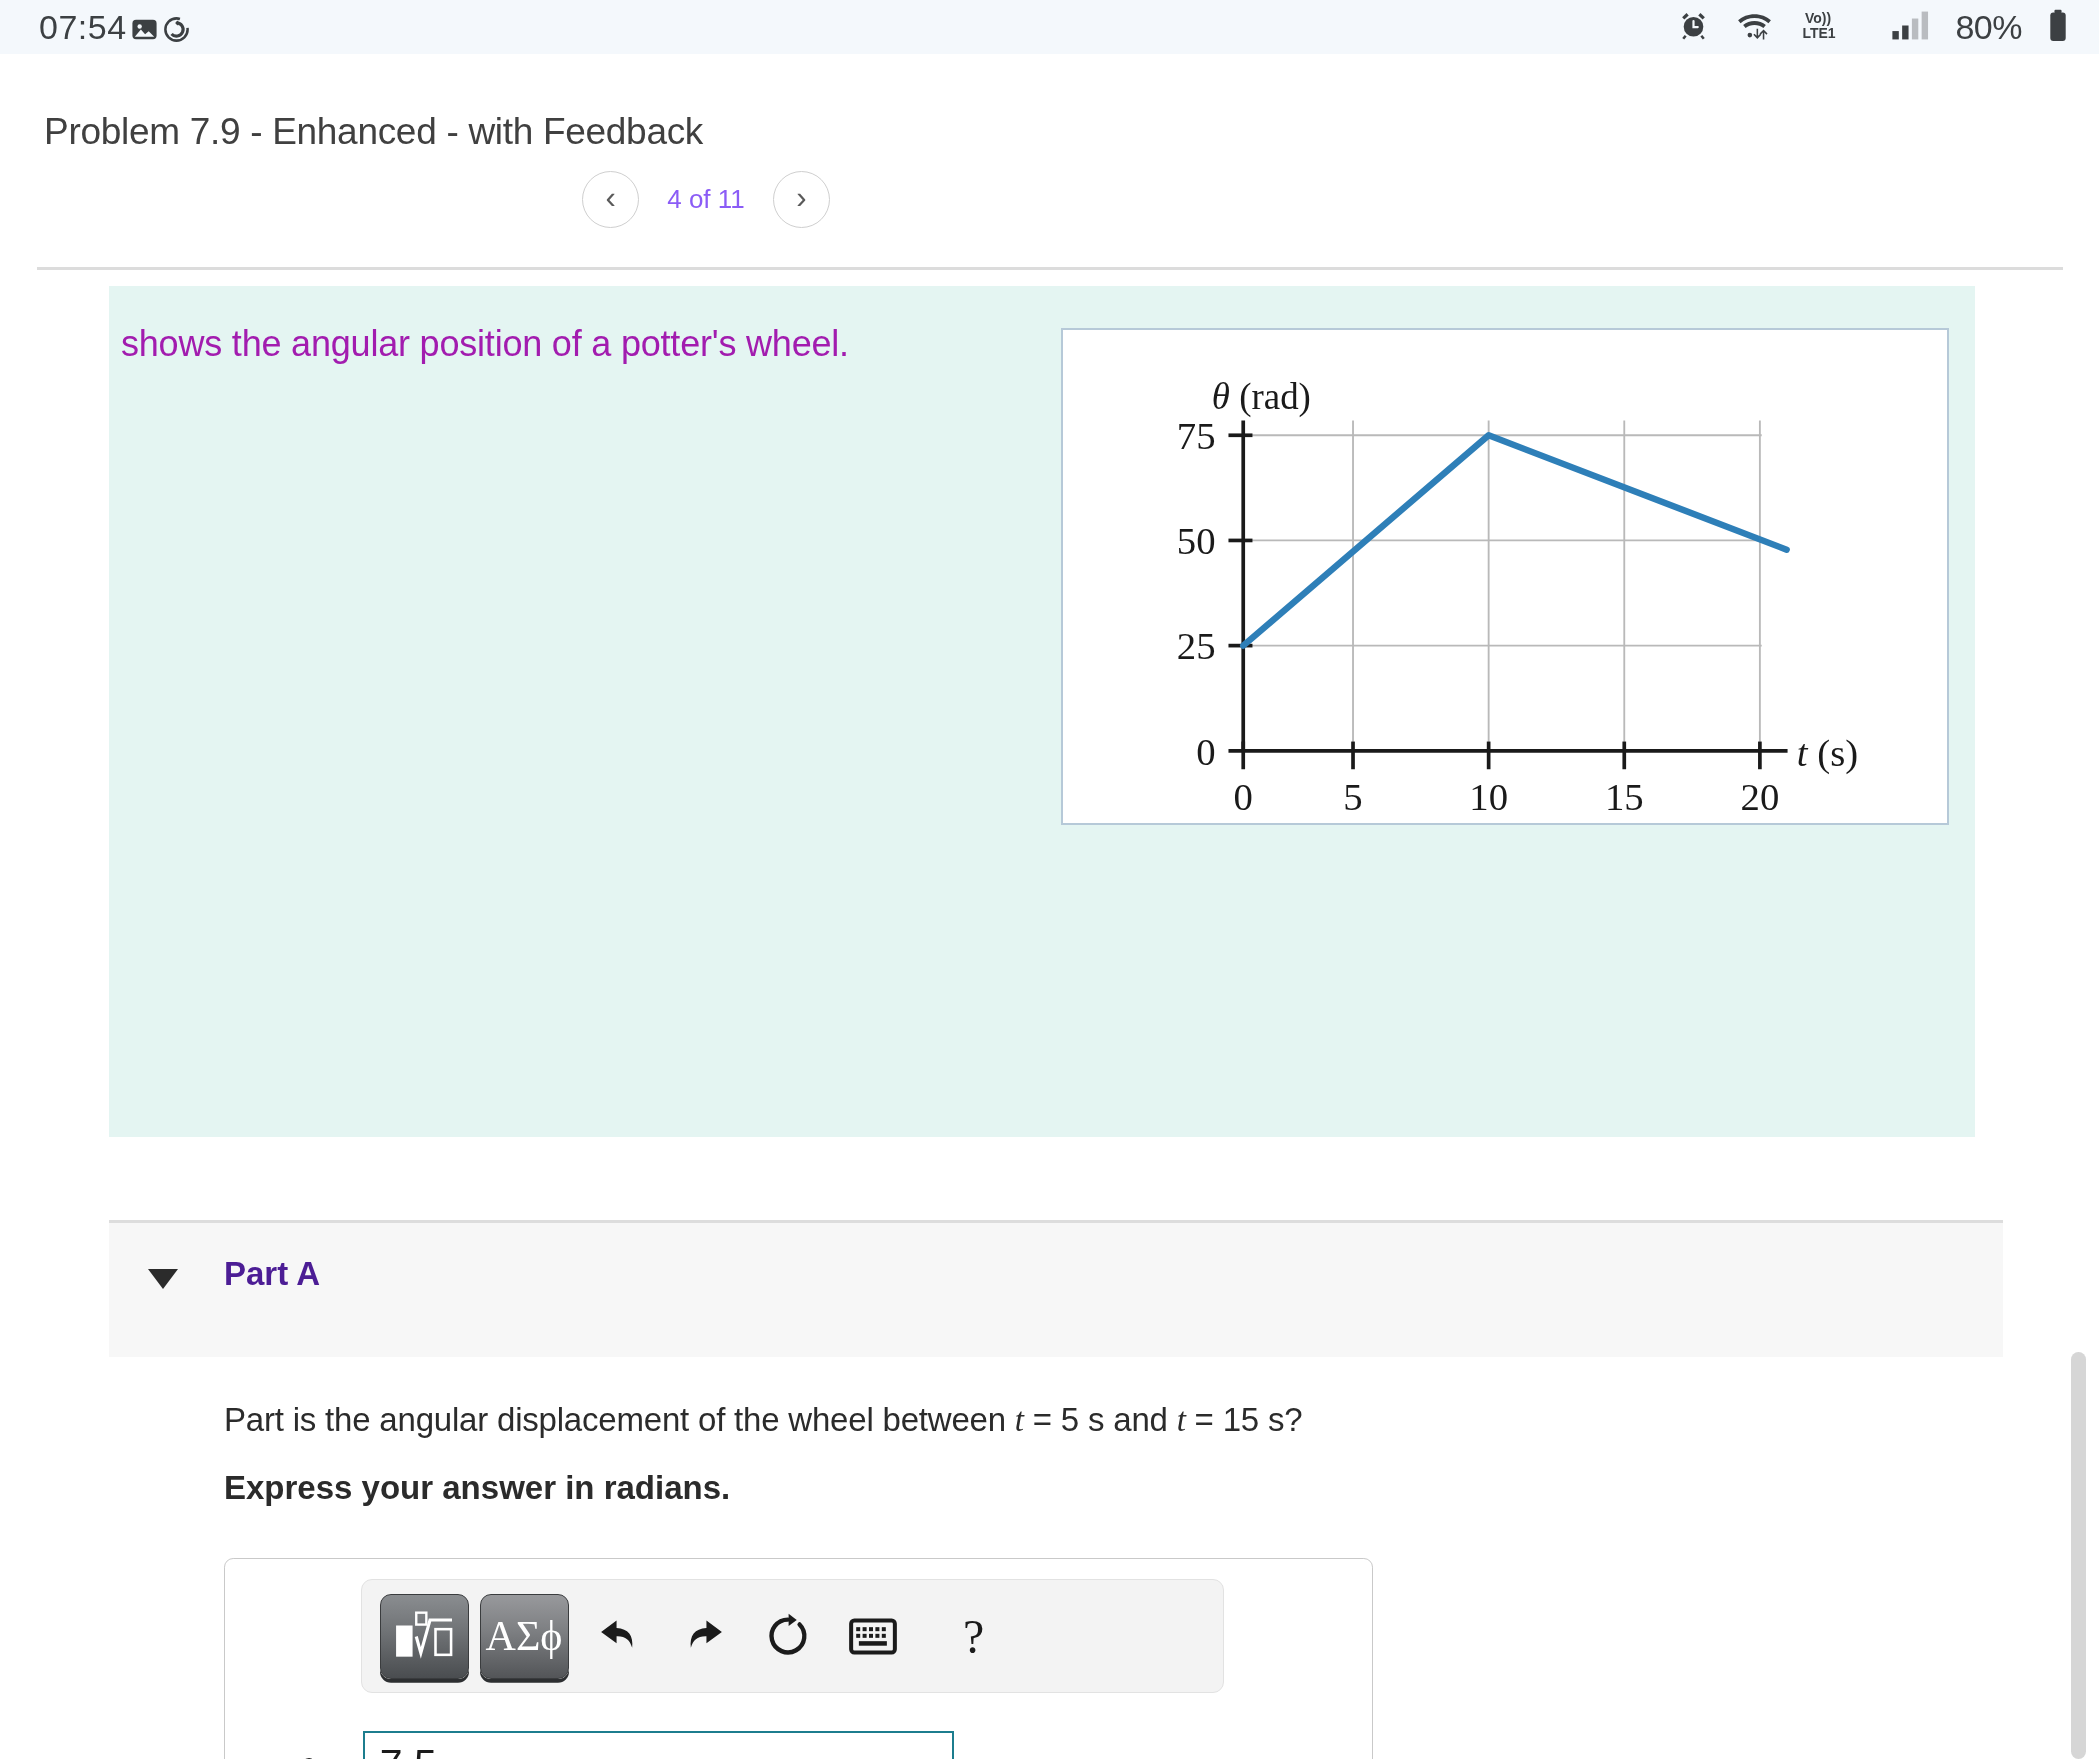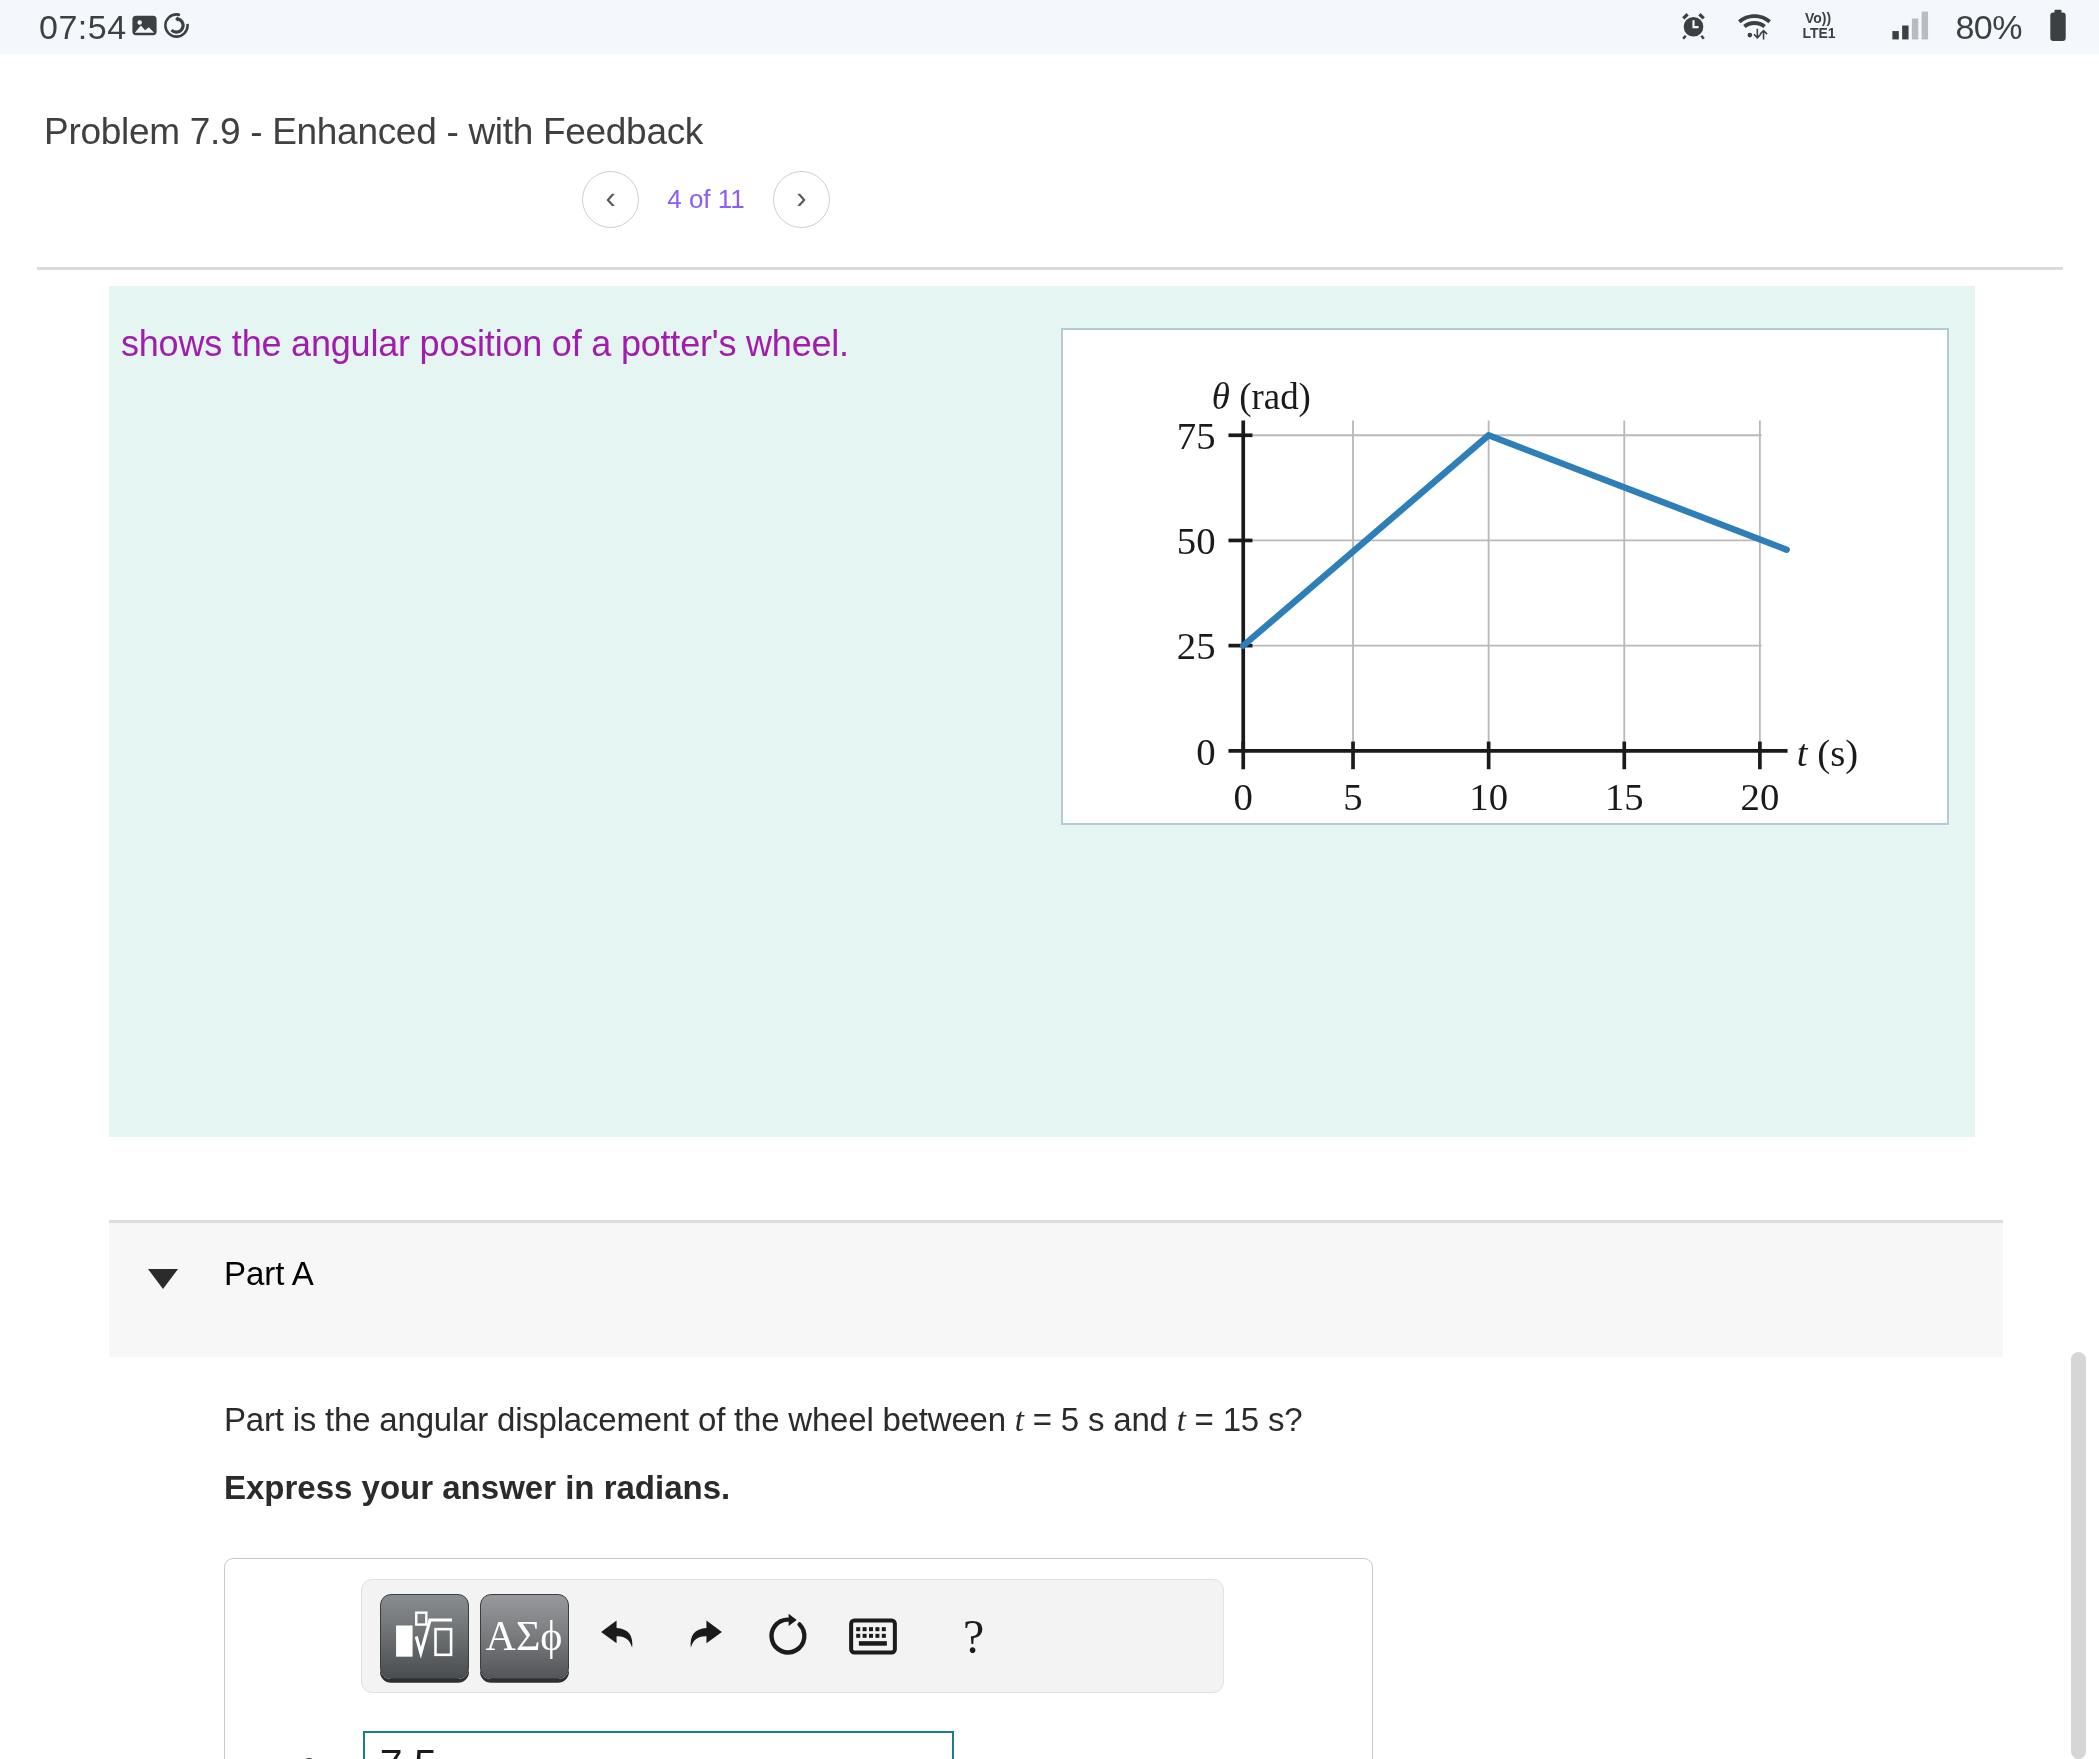--- a/index.html
+++ b/index.html
@@ -17,21 +17,21 @@
     top: 0; left: 0;
     width: 2100px; height: 54px;
     background: #f4f8fc;
     display: flex;
     align-items: center;
     justify-content: space-between;
     padding: 0 31px 0 39px;
   }
   .status-left {
     display: flex;
-    align-items: center;
+    align-items: flex-end;
     gap: 3px;
   }
   .status-clock {
     font-size: 34px;
     color: #3c4043;
     letter-spacing: 0.5px;
     font-family: "Liberation Sans", sans-serif;
   }
   .status-right {
     display: flex;
@@ -133,22 +133,22 @@
     width: 0; height: 0;
     border-left: 15.7px solid transparent;
     border-right: 15.7px solid transparent;
     border-top: 20px solid #2b2b2b;
     cursor: pointer;
   }
   .parta-label {
     position: absolute;
     top: 1255px; left: 224px;
     font-size: 33px;
-    font-weight: normal;
-    color: #000000;
+    font-weight: bold;
+    color: #4c1d95;
   }
 
   
   .q-prompt {
     position: absolute;
     top: 1401px; left: 224px;
     font-size: 33px;
     color: #2b2b2b;
     letter-spacing: -0.2px;
   }

